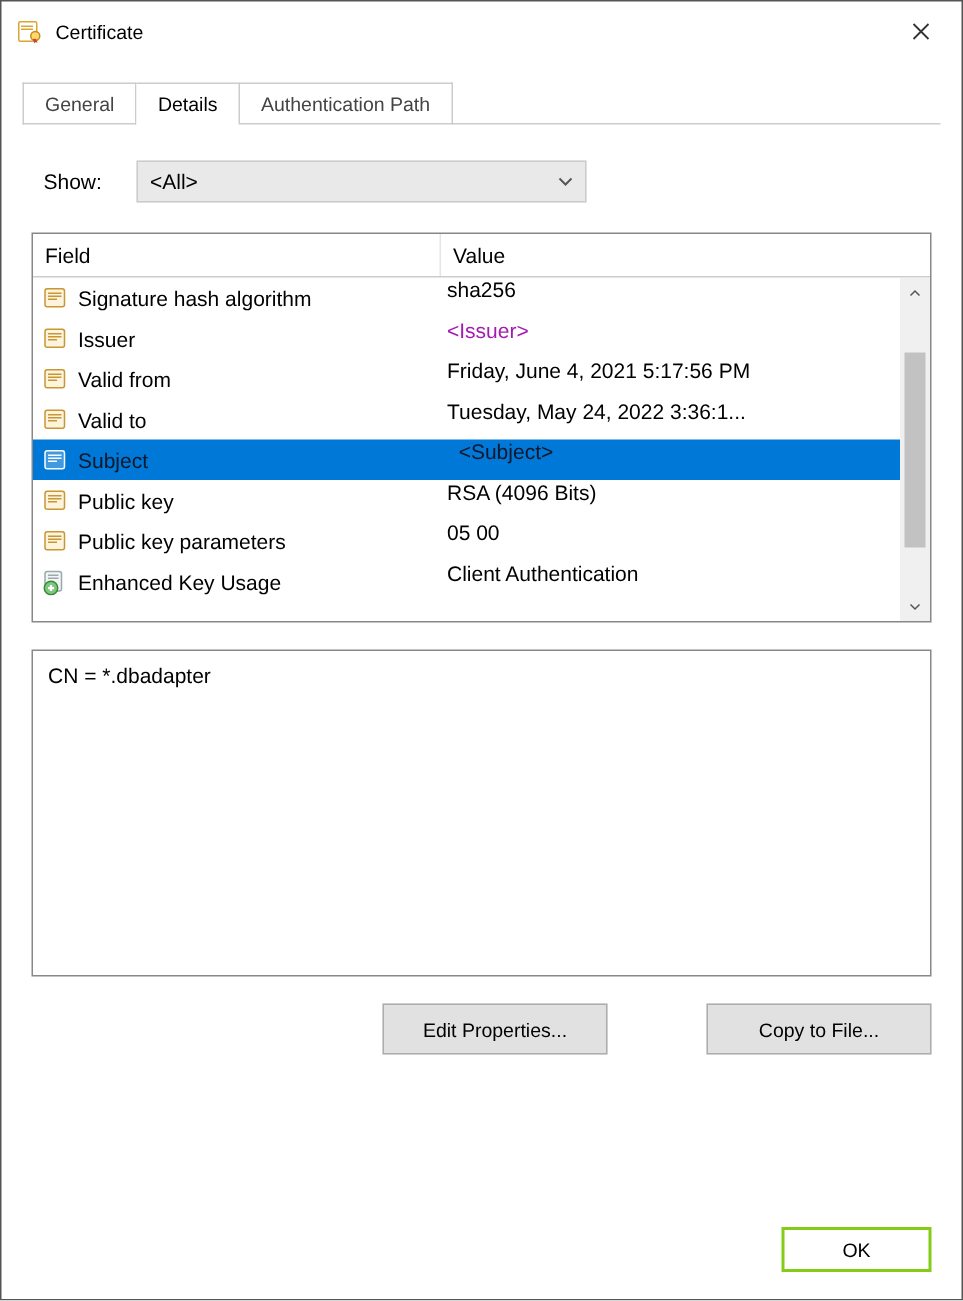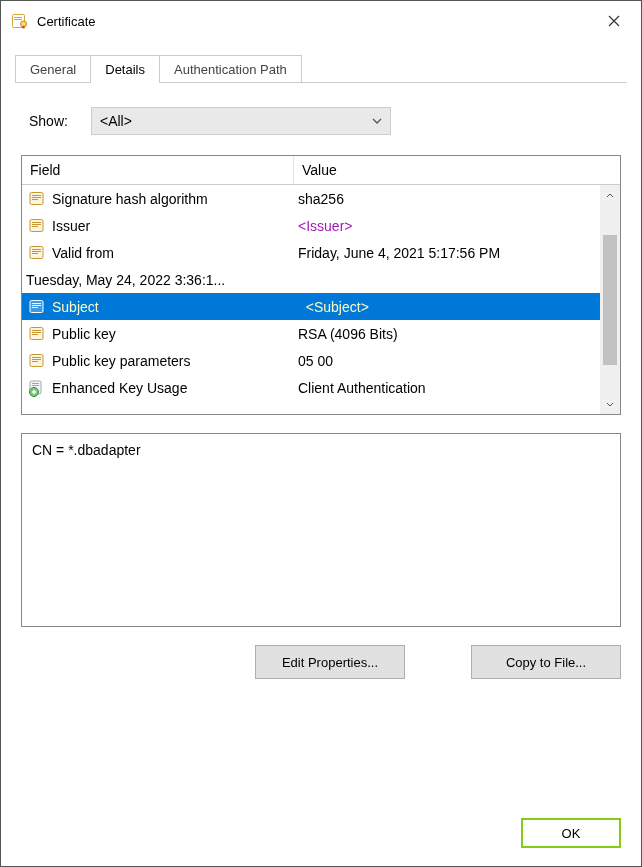--- a/index.html
+++ b/index.html
@@ -26,32 +26,32 @@
     .show-select { width: 300px; height: 28px; background: #e9e9e9; border: 1px solid #ccc; display: flex; align-items: center; padding: 12px 8px; justify-content: space-between; cursor: pointer; font-size: 14px; }
 
     .table-wrap { border: 1px solid #888; height: 260px; display: flex; flex-direction: column; }
     .table-header { display: flex; border-bottom: 1px solid #ccc; background: #fff; font-size: 14px; }
     .th { padding: 6px 8px; }
     .th-field { width: 272px; border-right: 1px solid #e5e5e5; }
     .th-value { flex: 1; }
     .th-scroll { width: 20px; }
     .table-body { flex: 1; overflow: hidden; position: relative; }
     .rows { position: relative; }
-    .row { display: flex; align-items: center; height: 27px; font-size: 14px; cursor: pointer; }
+    .row { display: flex; height: 27px; font-size: 14px; cursor: pointer; }
     .row .cell-field { width: 272px; display: flex; align-items: center; padding-left: 6px; white-space: nowrap; overflow: hidden; }
     .row .cell-value { flex: 1; padding-left: 4px; white-space: nowrap; overflow: hidden; }
     .row.selected { background: #0078d7; color: #fff; }
-    .row.selected .cell-field, .row.selected .cell-value { color: #fef9c3; }
+    .row.selected .cell-field, .row.selected .cell-value { color: #0f172a; }
     .link-val { color: #a21caf; }
     .field-icon { width: 18px; height: 18px; margin-right: 6px; flex-shrink: 0; }
     .scroll-col { position: absolute; right: 0; top: 0; bottom: 0; width: 20px; background: #f0f0f0; display: flex; flex-direction: column; align-items: center; justify-content: space-between; }
     .scroll-arrow { width: 100%; height: 20px; display:flex; align-items:center; justify-content:center; cursor:pointer; }
     .scroll-thumb { background: #c2c2c2; width: 14px; flex: 0 0 auto; }
 
-    .detail-box { margin-top: 18px; border: 1px solid #888; height: 194px; padding: 8px 10px; font-size: 14px; }
+    .detail-box { margin-top: 18px; border: 1px solid #888; height: 218px; padding: 8px 10px; font-size: 14px; }
 
     .button-row { display: flex; justify-content: flex-end; gap: 18px; margin-top: 18px; }
     .btn { min-width: 150px; height: 34px; background: #e1e1e1; border: 1px solid #adadad; display: flex; align-items: center; justify-content: center; cursor: pointer; font-size: 13px; margin-left: 48px; }
 
     .footer { padding: 14px 20px 18px 20px; display: flex; justify-content: flex-end; }
     .ok-btn { width: 100px; height: 30px; border: 2px solid #84cc16; background: #fff; display:flex; align-items:center; justify-content:center; cursor:pointer; font-size: 13px; }
   </style>
 </head>
 <body>
 
@@ -131,20 +131,29 @@
                     <rect x="2" y="2.5" width="13" height="12" rx="1.5" fill="#fdf4de" stroke="#c99634"></rect>
                     <rect x="4" y="5" width="9" height="1" fill="#c99634"></rect>
                     <rect x="4" y="7" width="9" height="1" fill="#c99634"></rect>
                     <rect x="4" y="9" width="6" height="1" fill="#c99634"></rect>
                   </svg></span>
                 <span>Valid from</span>
               </div>
               <div class="cell-value"><span>Friday, June 4, 2021 5:17:56 PM</span></div>
             </div>
             <div class="row">
+              <div class="cell-field">
+                <span class="field-icon"><svg viewBox="0 0 18 18">
+                    <rect x="2" y="2.5" width="13" height="12" rx="1.5" fill="#fdf4de" stroke="#c99634"></rect>
+                    <rect x="4" y="5" width="9" height="1" fill="#c99634"></rect>
+                    <rect x="4" y="7" width="9" height="1" fill="#c99634"></rect>
+                    <rect x="4" y="9" width="6" height="1" fill="#c99634"></rect>
+                  </svg></span>
+                <span>Valid to</span>
+              </div>
               <div class="cell-value"><span>Tuesday, May 24, 2022 3:36:1...</span></div>
             </div>
             <div class="row selected">
               <div class="cell-field">
                 <span class="field-icon"><svg viewBox="0 0 18 18">
                     <rect x="2" y="2.5" width="13" height="12" rx="1.5" fill="rgba(255,255,255,0.25)" stroke="#fff"></rect>
                     <rect x="4" y="5" width="9" height="1" fill="#fff"></rect>
                     <rect x="4" y="7" width="9" height="1" fill="#fff"></rect>
                     <rect x="4" y="9" width="6" height="1" fill="#fff"></rect>
                   </svg></span>

